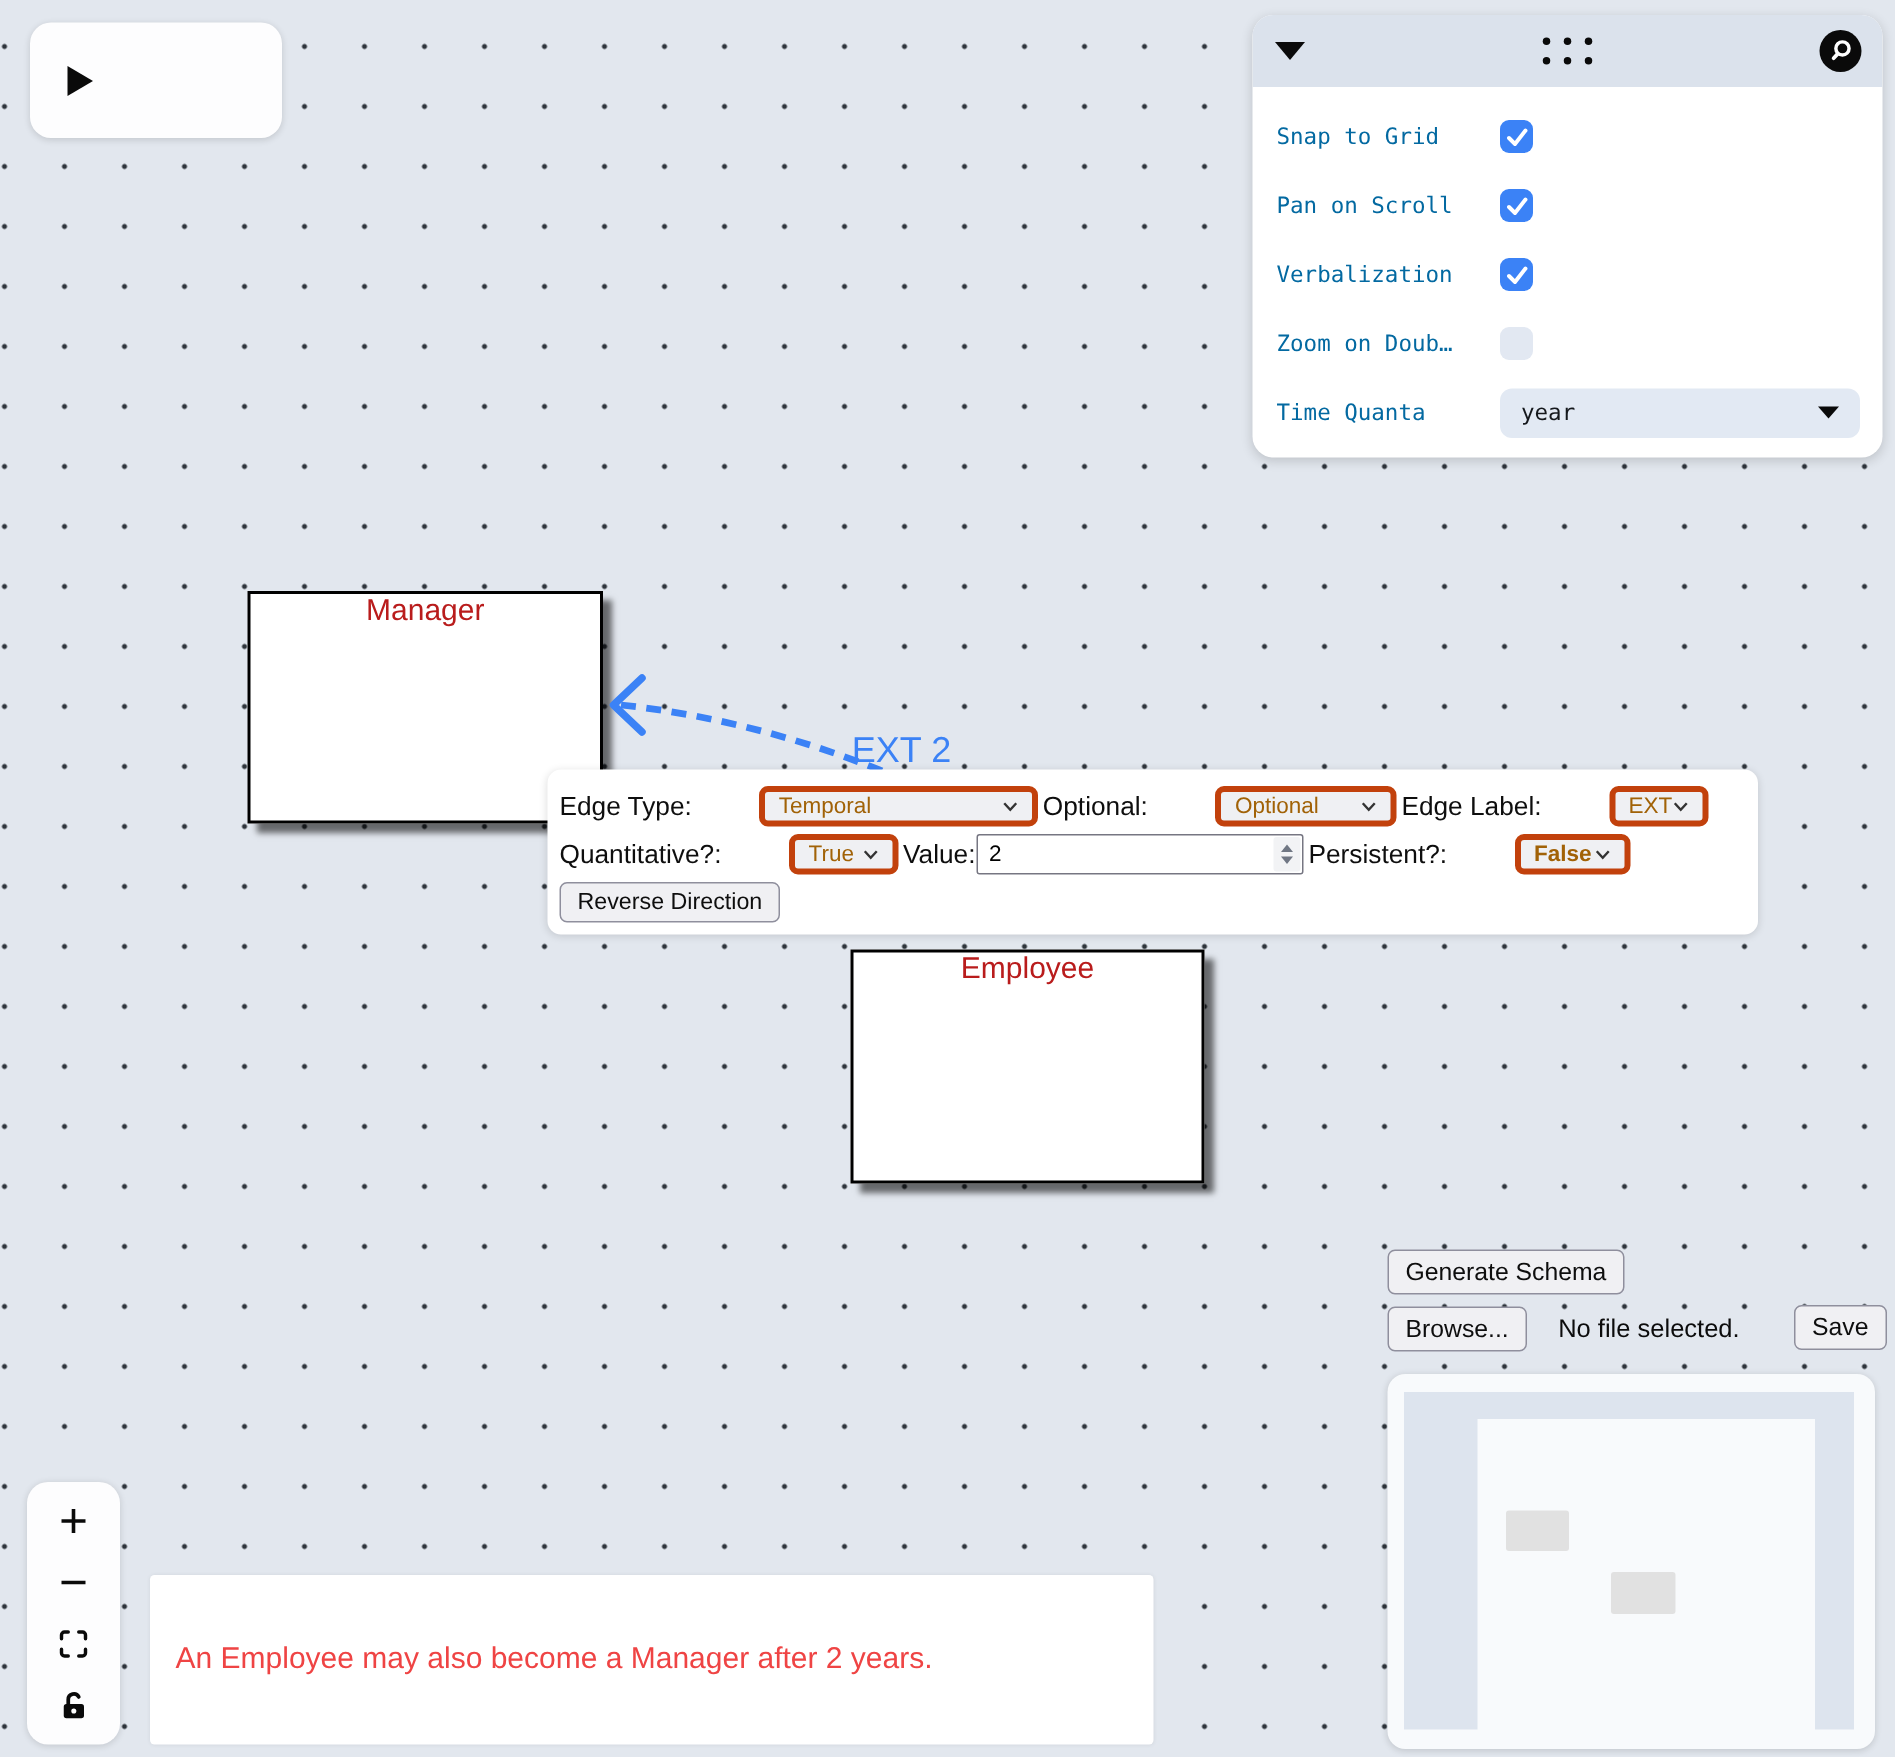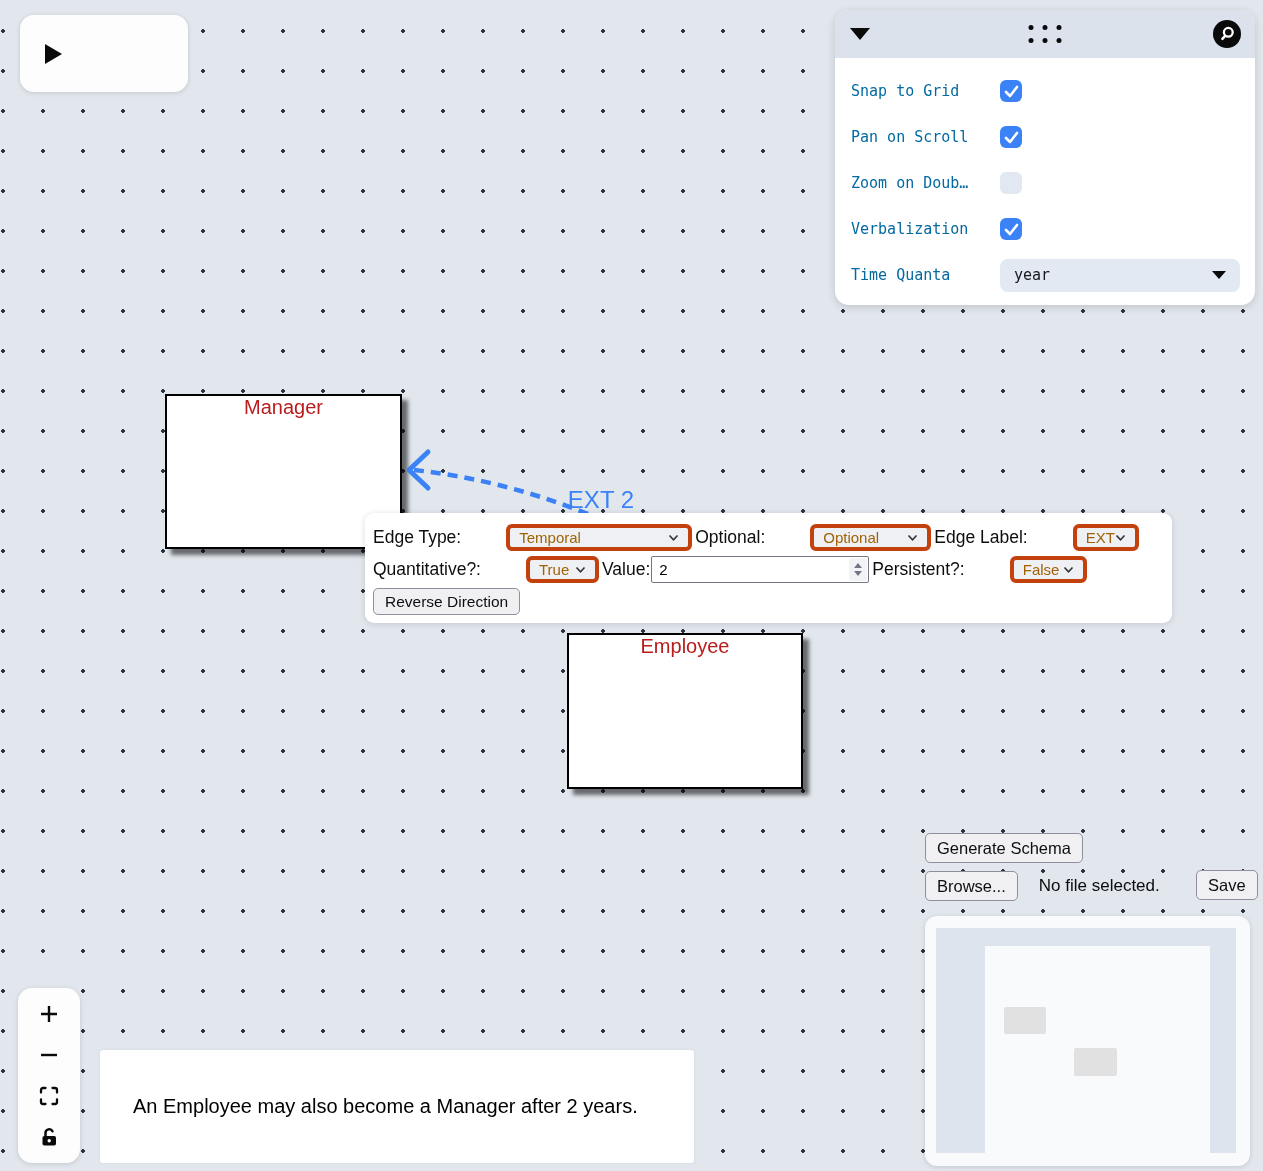--- a/index.html
+++ b/index.html
@@ -115,21 +115,21 @@
   .ep-label { margin-right:1px; }
   .fake-select {
     height:27px; background:#eff0f3; border:4px solid #c2410c; border-radius:6px;
     display:inline-flex; align-items:center; justify-content:space-between;
     padding:0 9px; font-size:15px; color:#a16207; cursor:pointer; margin-right:3px;margin-left:44px;
   }
   .fs-temporal { width:186px; }
   .fs-optional { width:121px; }
   .fs-edgelabel { width:66px; }
   .fs-quant { width:73px; }
-  .fs-persist { width:77px; }
+  .fs-persist { width:77px;font-weight:bold; }
   .value-wrap {
     width:218px; height:27px; background:#fff; border:1px solid #767682;
     border-radius:2px; display:inline-flex; align-items:stretch; margin-right:3px;
   }
   .value-wrap input {
     flex:1; border:none; outline:none; font-size:15px; padding-left:7px;
     font-family:"Liberation Sans", sans-serif; background:transparent; min-width:0;
   }
   .spinner {
     width:18px; margin:1px; background:#f2f3f5; border-radius:2px;
@@ -168,24 +168,24 @@
     z-index:4;
   }
   .mm-mask { position:absolute; left:11px; top:12px; width:300px; height:225px; background:#dde4ee; }
   .mm-viewport { position:absolute; left:49px; top:18px; width:225px; height:212px; background:#f8fafc; }
   .mm-node { position:absolute; background:#e1e1e1; border-radius:2px; }
   #mm-node-manager { left:79px; top:91px; width:42px; height:27px; }
   #mm-node-employee { left:149px; top:132px; width:43px; height:28px; }
 
   
   .verbal-box {
-    position:absolute; left:100px; top:1050px; width:594px; height:113px;
+    position:absolute; left:100px; top:1050px; width:669px; height:113px;
     background:#ffffff; border-radius:3px; box-shadow:0 0 3px rgba(0,0,0,.07);
-    display:flex; align-items:center; padding-left:33px;
-    font-size:20px; color:#000000; z-index:2;
+    display:flex; align-items:center; padding-left:17px;
+    font-size:20px; color:#ef4444; z-index:2;
   }
 </style>
 </head>
 <body>
 
 <div id="canvas">
 
   <div class="tl-panel">
     <div class="play-tri"></div>
   </div>
@@ -285,30 +285,30 @@
       </div>
       <div class="s-row">
         <span class="s-label">Pan on Scroll</span>
         <span class="checkbox checked">
           <svg width="15" height="13" viewBox="0 0 15 13">
               <polyline points="2,7 6,11 13,2" fill="none" stroke="#fff" stroke-width="2.6" stroke-linecap="round" stroke-linejoin="round"></polyline>
             </svg>
         </span>
       </div>
       <div class="s-row">
-        <span class="s-label">Zoom on Doub…</span>
-        <span class="checkbox unchecked"></span>
-      </div>
-      <div class="s-row">
         <span class="s-label">Verbalization</span>
         <span class="checkbox checked">
           <svg width="15" height="13" viewBox="0 0 15 13">
               <polyline points="2,7 6,11 13,2" fill="none" stroke="#fff" stroke-width="2.6" stroke-linecap="round" stroke-linejoin="round"></polyline>
             </svg>
         </span>
+      </div>
+      <div class="s-row">
+        <span class="s-label">Zoom on Doub…</span>
+        <span class="checkbox unchecked"></span>
       </div>
       <div class="s-row">
         <span class="s-label">Time Quanta</span>
         <span class="tq-select">
           <span>year</span>
           <span class="tq-caret"></span>
         </span>
       </div>
     </div>
   </div>

